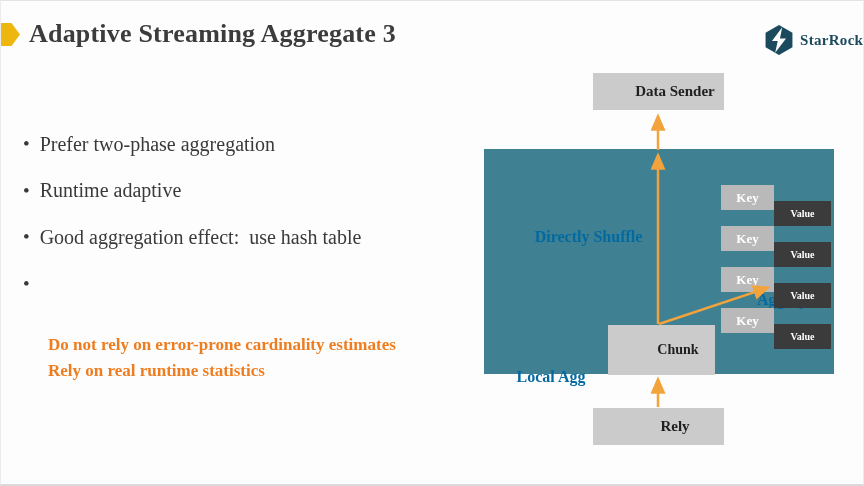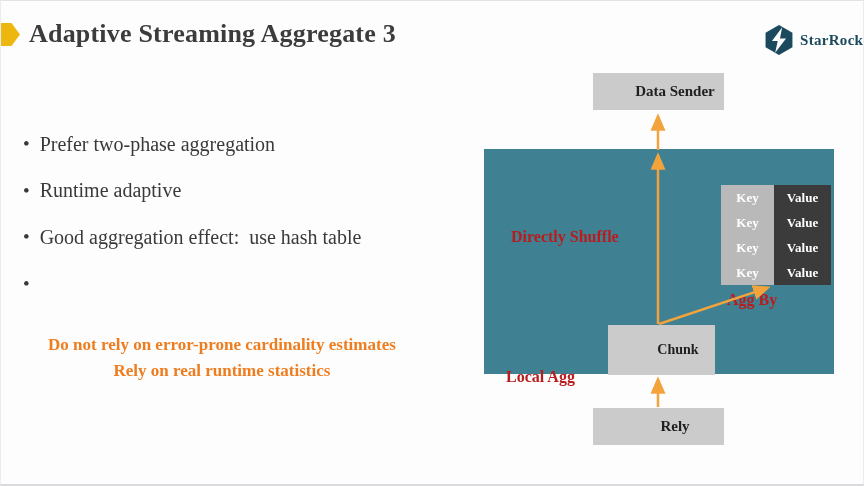--- a/index.html
+++ b/index.html
@@ -34,51 +34,51 @@
   .bullets li {
     height:46.5px; display:flex; align-items:center;
     font-size:20px; color:#3a3a3a;
   }
   .bullets .dot { font-size:19px; margin-right:10px; color:#3a3a3a; }
   .bullets .lbl { white-space:pre; }
 
   
   .note {
     position:absolute; left:47px; top:331px;
-    color:#ee7d1f; font-weight:bold; font-size:17px; line-height:25.5px;text-align:center;
+    color:#ee7d1f; font-weight:bold; font-size:17px; line-height:25.5px;
   }
 
   
   .box {
     position:absolute; background:#cbcbcb;
     display:flex; align-items:center; justify-content:center;
     font-weight:bold; color:#1f1f1f;padding-left:33px;
   }
   .data-sender { left:592px; top:72px;  width:131px; height:37px; font-size:15px; }
   .scan        { left:592px; top:407px; width:131px; height:37px; font-size:15px; }
   .chunk       { left:607px; top:324px; width:107px; height:50px; font-size:14px; z-index:3; }
 
   .teal-box { position:absolute; left:483px; top:148px; width:350px; height:225px; background:#3f8192; }
 
-  .teal-label { position:absolute; color:#b91c1c; font-weight:bold; font-size:16px; text-align:left; z-index:2; }
+  .teal-label { position:absolute; color:#0369a1; font-weight:bold; font-size:16px; text-align:center; z-index:2; }
   .directly-shuffle { left:510px; top:227px; width:155px; }
   .local-agg        { left:505px; top:339px; width:90px;margin-top:28px;  }
   .agg-by           { left:726px; top:289px; width:110px; line-height:20px; }
 
   .kv-table { position:absolute; left:720px; top:184px; z-index:2; }
   .kv-row { display:flex; }
   .kv-key {
     width:53px; height:25px; background:#b9b9b9;
     display:flex; align-items:center; justify-content:center;
     color:#ffffff; font-weight:bold; font-size:13px;
   }
   .kv-val {
     width:57px; height:25px; background:#3b3b3b;
     display:flex; align-items:center; justify-content:center;
-    color:#ffffff; font-weight:bold; font-size:13px;
+    color:#ffffff; font-weight:bold; font-size:10px;margin-top:16px;
   }
 
   .arrows { position:absolute; left:0; top:0; width:864px; height:486px; pointer-events:none; z-index:2; }
 </style>
 </head>
 <body>
 
 <div class="slide">
 
   <div class="title-marker"></div>

